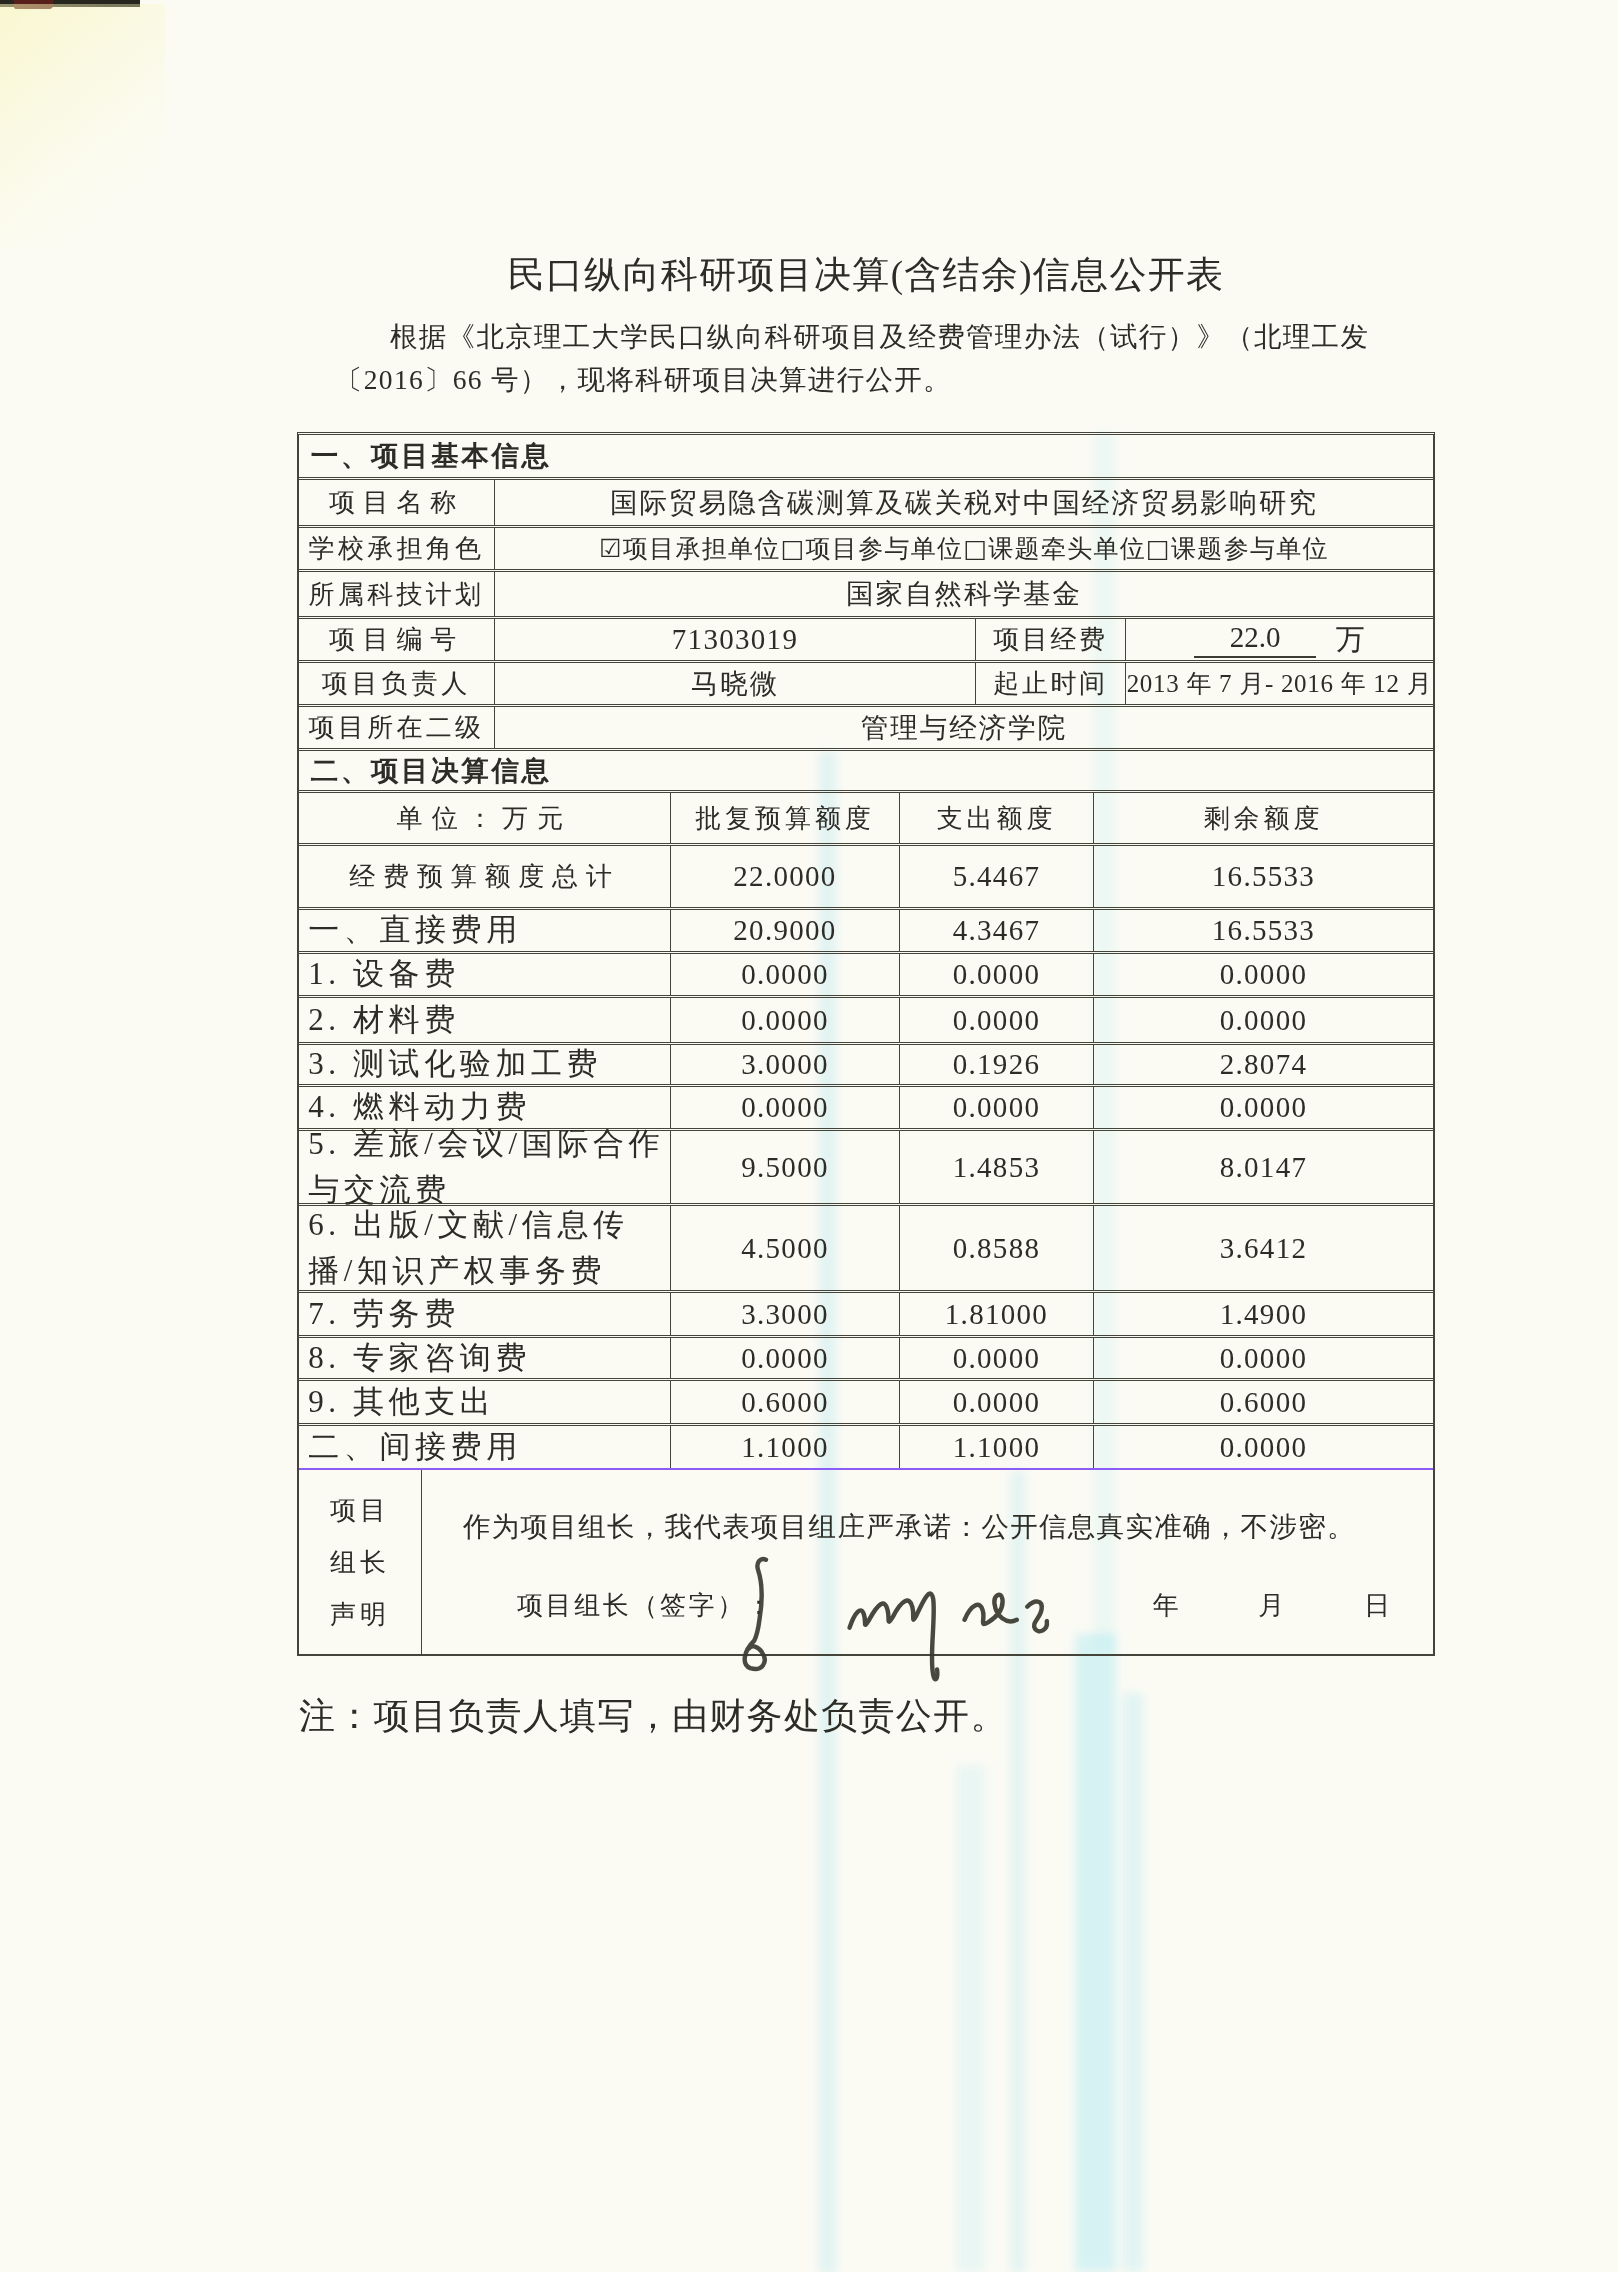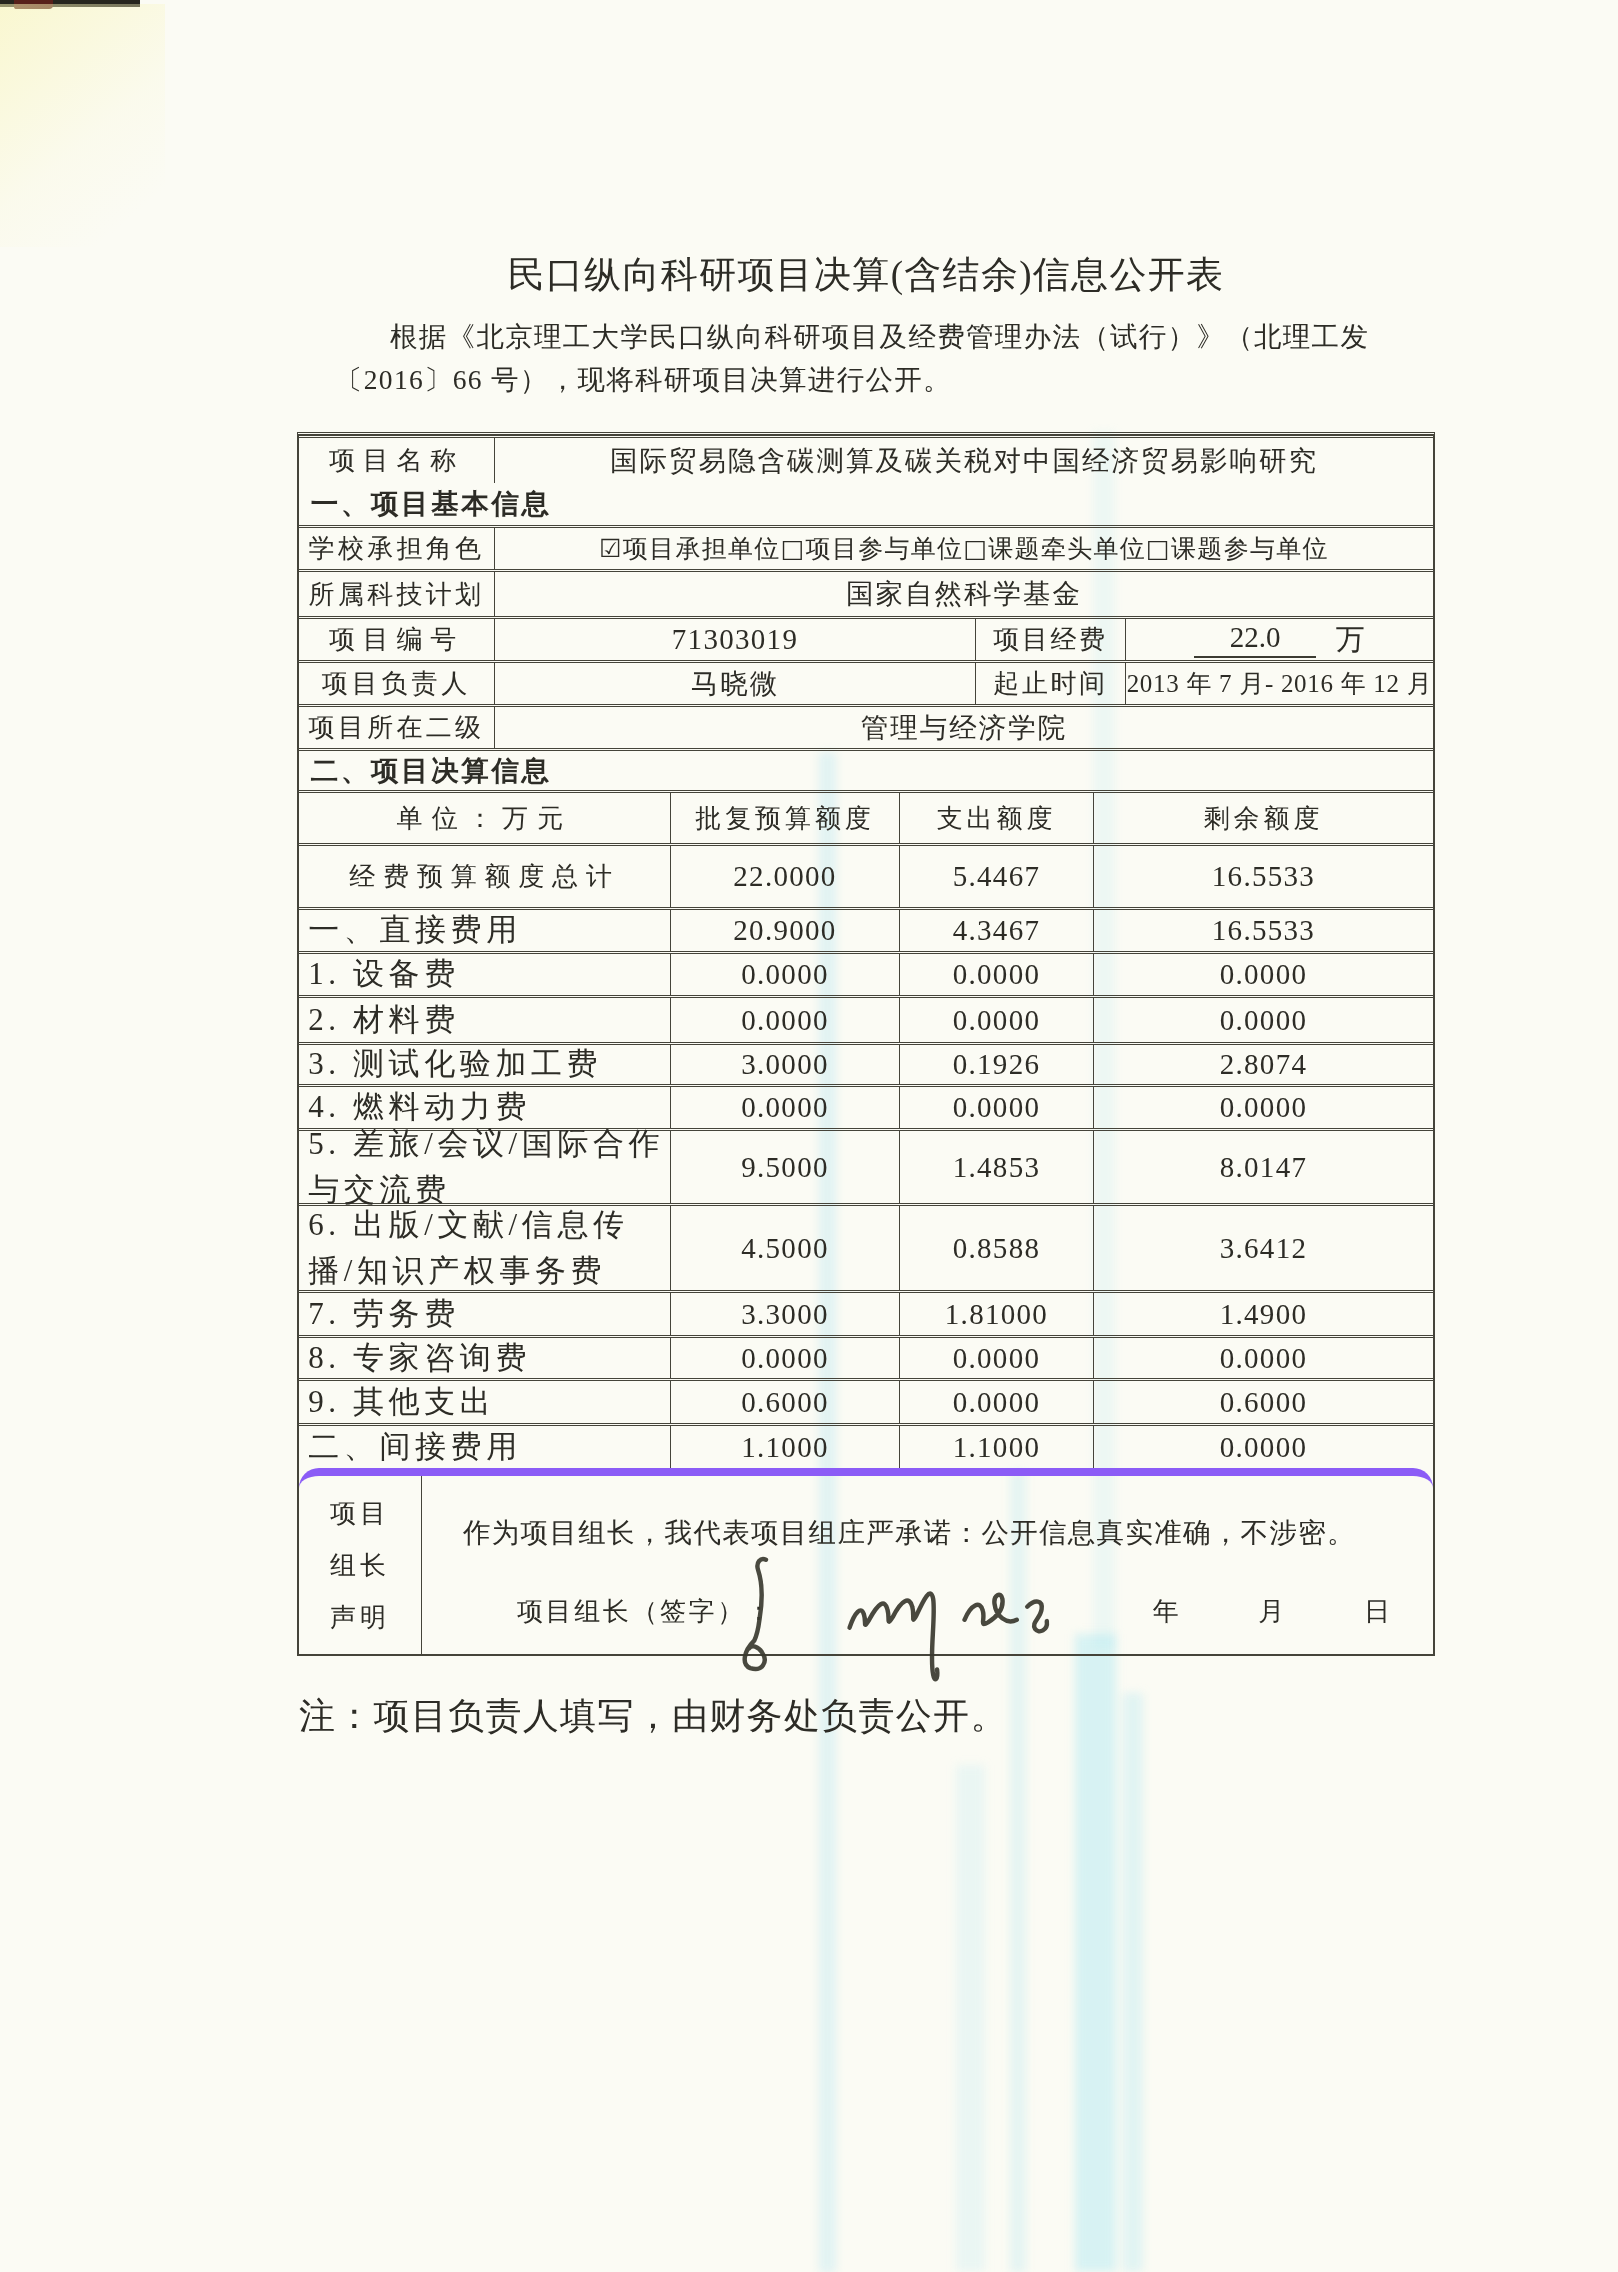--- a/index.html
+++ b/index.html
@@ -23,21 +23,21 @@
   .title{position:absolute;left:297px;top:250px;width:1138px;text-align:center;
     font-size:37px;font-weight:normal;letter-spacing:1.3px;}
   .intro{position:absolute;left:335px;top:315px;width:1111px;font-size:27.5px;line-height:43px;letter-spacing:1.3px;}
   .intro .l1{text-indent:55px;}
 
   .tbl{position:absolute;left:297px;top:432px;width:1138px;box-sizing:border-box;
     border-left:2px solid #45443a;border-right:2px solid #45443a;
     border-top:3.9px double #45443a;border-bottom:2.6px solid #45443a;}
   .row{display:flex;box-sizing:border-box;border-top:3.9px double #45443a;align-items:stretch;}
   .row.first{border-top:none;}
-  .row.solidtop{border-top:8px solid #8b5cf6;border-radius:20px;}
+  .row.solidtop{border-top:2px solid #8b5cf6;}
   .c{box-sizing:border-box;border-left:1.3px solid #45443a;display:flex;align-items:center;min-width:0;}
   .c:first-child{border-left:none;}
   .cc{justify-content:center;text-align:center;}
   .bar{font-size:27.5px;font-weight:bold;letter-spacing:2.6px;padding-left:11.8px;}
   .t1lab{font-size:26px;letter-spacing:7.8px;justify-content:center;text-align:center;}
   .t1val{font-size:27.5px;letter-spacing:2px;justify-content:center;text-align:center;}
   .rolecell{font-family:"DejaVu Sans","Liberation Serif",serif;font-size:25px;letter-spacing:1.3px;}
   .num{font-size:29px;justify-content:center;letter-spacing:1.3px;}
   .hcol{font-size:26px;letter-spacing:3.9px;justify-content:center;text-align:center;}
   .unitlab{font-size:26px;letter-spacing:9.2px;justify-content:center;}
@@ -72,27 +72,27 @@
 
   <div class="title">民口纵向科研项目决算(含结余)信息公开表</div>
 
   <div class="intro">
     <div class="l1">根据《北京理工大学民口纵向科研项目及经费管理办法（试行）》（北理工发</div>
     <div class="l2">〔2016〕66 号），现将科研项目决算进行公开。</div>
   </div>
 
   <div class="tbl">
 
+    <div class="row first" style="height:42px">
+      <div class="c bar" style="flex:1">一、项目基本信息</div>
+    </div>
+
     <div class="row" style="height:48px">
       <div class="c t1lab" style="width:195px">项目名称</div>
       <div class="c t1val" style="flex:1">国际贸易隐含碳测算及碳关税对中国经济贸易影响研究</div>
-    </div>
-
-    <div class="row first" style="height:42px">
-      <div class="c bar" style="flex:1">一、项目基本信息</div>
     </div>
 
     <div class="row" style="height:44px">
       <div class="c t1lab" style="width:195px;letter-spacing:3.3px">学校承担角色</div>
       <div class="c cc rolecell" style="flex:1">☑项目承担单位□项目参与单位□课题牵头单位□课题参与单位</div>
     </div>
 
     <div class="row" style="height:47px">
       <div class="c t1lab" style="width:195px;letter-spacing:3.3px">所属科技计划</div>
       <div class="c t1val" style="flex:1">国家自然科学基金</div>

